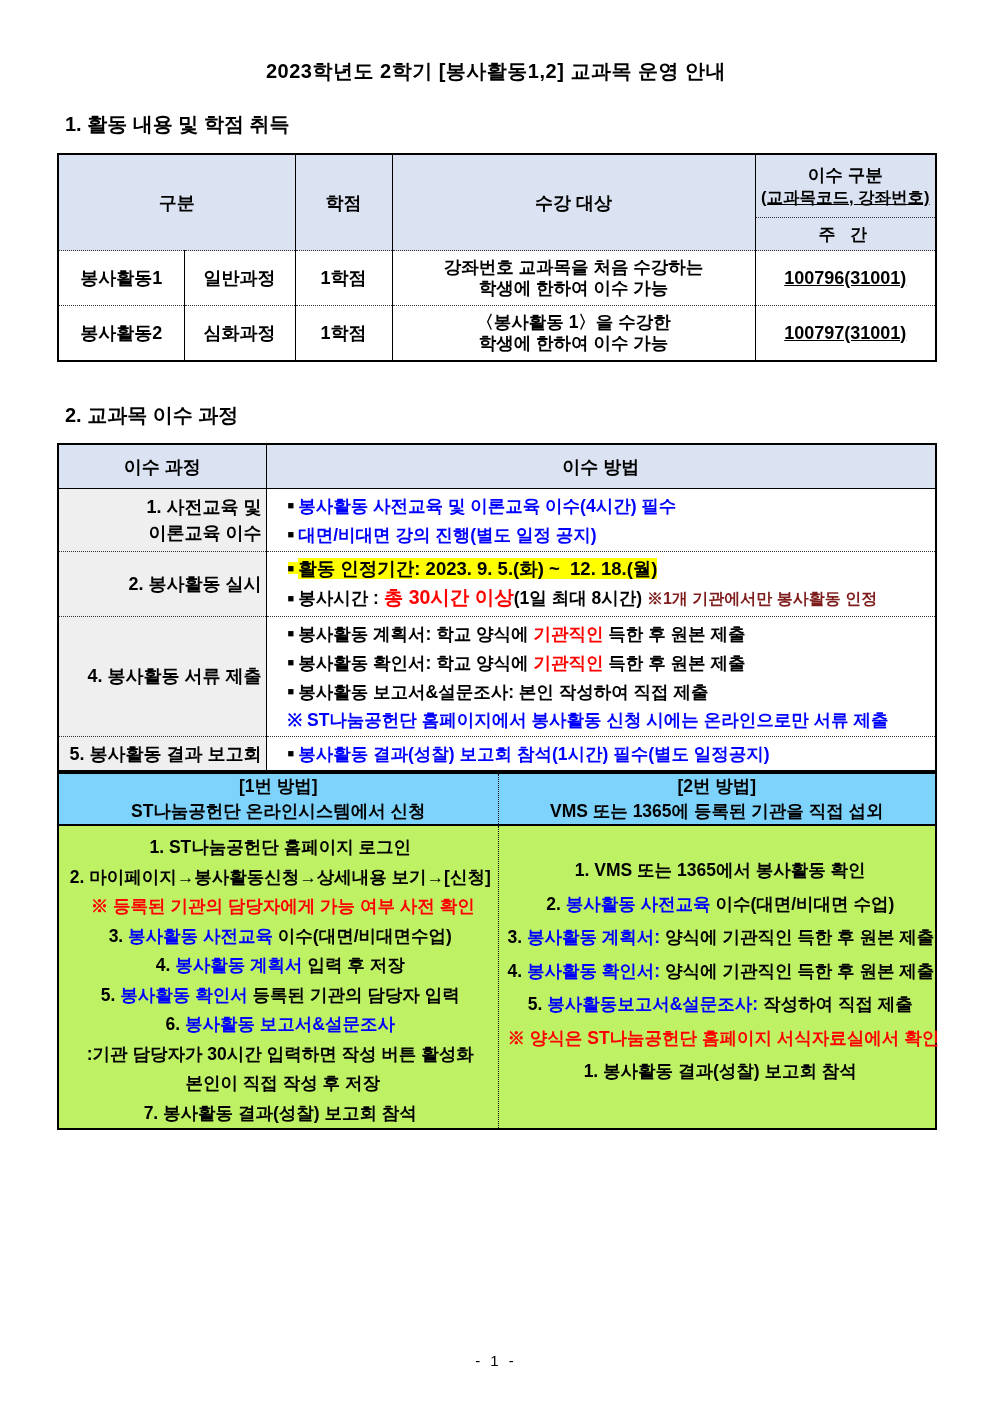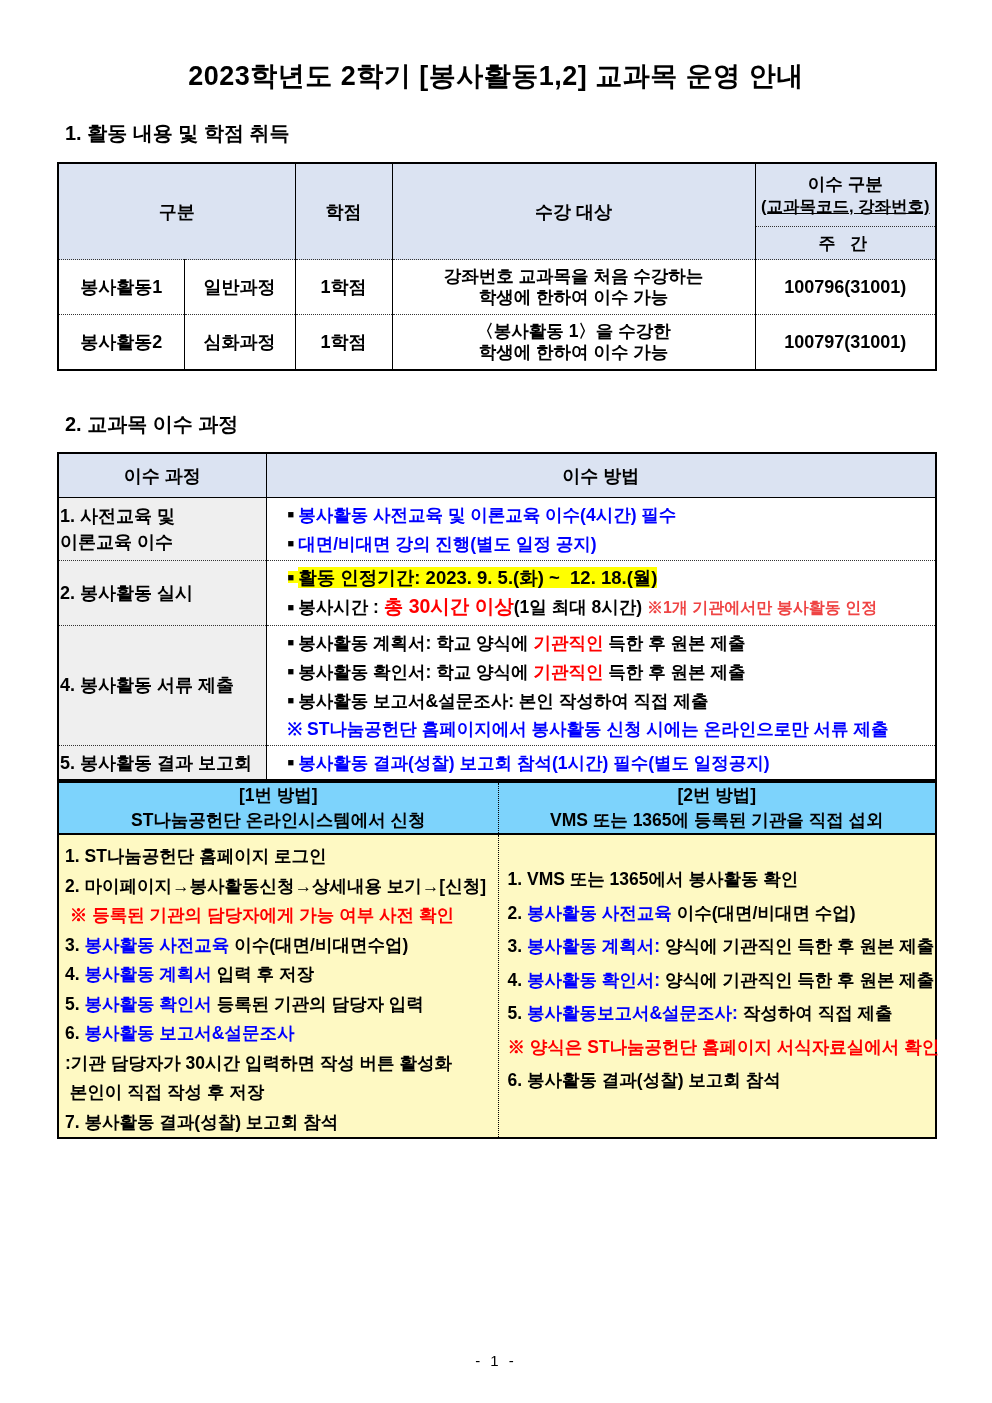--- a/index.html
+++ b/index.html
@@ -3,65 +3,65 @@
 <meta charset="utf-8">
 <style>
   html,body { margin:0; padding:0; background:#ffffff; }
   .page {
     width: 992px; height: 1403px; position: relative; background: #ffffff;
     font-family: "Liberation Sans", sans-serif; font-weight: 700; color: #000;
     overflow: hidden;
   }
   .content { padding: 0 57px; }
 
-  .doc-title { padding-top: 58px; text-align: center; font-size: 27px; letter-spacing: 0.5px; }
+  .doc-title { padding-top: 58px; text-align: center; font-size: 20px; letter-spacing: 0.5px; }
 
   .sec-heading { font-size: 20px; margin-left: 8px; }
   .sec-heading.h1 { margin-top: 26px; margin-bottom: 15px; }
   .sec-heading.h2 { margin-top: 40px; margin-bottom: 14px; }
   .sec-heading.h3 { margin-top: 42px; margin-bottom: 14px; }
 
   table { border-collapse: collapse; table-layout: fixed; width: 878px; }
   table { border: 2.5px solid #000; }
   th, td { border-left: 1.5px solid #000; border-top: 1px dotted #333; padding: 4px; }
 
   
   .t1 th, .t1 td { text-align: center; vertical-align: middle; font-size: 18px; }
   .t1 thead th { background: #dbe3f2; }
   .t1 .th-main { height: 54px; }
   .t1 .th-sub  { height: 24px; letter-spacing: 5px; font-size: 17px; }
   .t1 .isu-l1 { font-size: 17.5px; }
   .t1 .isu-l2 { font-size: 16.5px; text-decoration: underline; }
   .t1 tbody td { height: 46px; background: #fff; }
   .t1 .target { font-size: 17.5px; line-height: 21px; }
-  .t1 .code { font-size: 18px; }
+  .t1 .code { font-size: 18px; text-decoration: underline; }
 
   
   .t2 thead th { background: #dbe3f2; height: 35px; text-align: center; font-size: 18px;
                  border-bottom: 1.8px solid #000; }
   .t2 tbody td { vertical-align: middle; }
-  .t2 .proc-cell { background: #efefef; text-align: left; padding: 3px 4px 3px 1px;
+  .t2 .proc-cell { background: #efefef; text-align: right; padding: 3px 4px 3px 1px;
                    font-size: 18px; white-space: pre-line; line-height: 26px; }
   .t2 .method-cell { background: #fff; text-align: left; padding: 2px 4px 2px 21px; }
   .t2 .line { font-size: 17.5px; line-height: 28.5px; white-space: pre-wrap; }
 
   
   .t3 th { background: #7dd3fc; border-bottom: 2px solid #000; padding: 0 2px; }
   .t3 th + th, .t3 td + td { border-left: 1.5px dotted #000; }
   .t3 .hdr-line { text-align: center; font-size: 17.5px; line-height: 25px; }
-  .t3 tbody td { vertical-align: top; background: #fef9c3; }
+  .t3 tbody td { vertical-align: top; background: #bef264; text-align: center; }
   .t3 .apply-left  { padding: 7px 2px 0 6px; }
   .t3 .apply-right { padding: 28px 2px 0 9px; }
   .t3 .apply-left  .line { font-size: 17.5px; line-height: 29.5px; white-space: pre; }
   .t3 .apply-right .line { font-size: 17.5px; line-height: 33.5px; white-space: pre; }
 
   
   .seg-black { color: #000; }
   .seg-blue { color: #0000ff; }
-  .seg-bluesmall { color: #ef4444; font-size: 16px; }
+  .seg-bluesmall { color: #7f1d1d; font-size: 16px; }
   .seg-red { color: #ff0000; }
   .seg-redbold { color: #ff0000; font-size: 19.5px; }
   .seg-bullet { font-size: 11px; vertical-align: 2.5px; padding-right: 4px; }
   .seg-bullet-hl { font-size: 11px; vertical-align: 2.5px; padding-right: 4px; background: #ffff00; }
   .seg-highlight { background: #ffff00; font-size: 18.5px; }
 
   .page-footer { position: absolute; top: 1352px; left: 0; width: 100%;
                  text-align: center; font-weight: 400; font-size: 15px; letter-spacing: 3px; }
 </style>
 </head>
@@ -199,21 +199,21 @@
             <div class="line"><span class="seg-black"> 본인이 직접 작성 후 저장</span></div>
             <div class="line"><span class="seg-black">7. 봉사활동 결과(성찰) 보고회 참석</span></div>
           </td>
           <td class="apply-right">
             <div class="line"><span class="seg-black">1. VMS 또는 1365에서 봉사활동 확인</span></div>
             <div class="line"><span class="seg-black">2. </span><span class="seg-blue">봉사활동 사전교육</span><span class="seg-black"> 이수(대면/비대면 수업)</span></div>
             <div class="line"><span class="seg-black">3. </span><span class="seg-blue">봉사활동 계획서:</span><span class="seg-black"> 양식에 기관직인 득한 후 원본 제출</span></div>
             <div class="line"><span class="seg-black">4. </span><span class="seg-blue">봉사활동 확인서:</span><span class="seg-black"> 양식에 기관직인 득한 후 원본 제출</span></div>
             <div class="line"><span class="seg-black">5. </span><span class="seg-blue">봉사활동보고서&amp;설문조사:</span><span class="seg-black"> 작성하여 직접 제출</span></div>
             <div class="line"><span class="seg-red">※ 양식은 ST나눔공헌단 홈페이지 서식자료실에서 확인</span></div>
-            <div class="line"><span class="seg-black">6. 봉사활동 결과(성찰) 보고회 참석</span></div>
+            <div class="line"><span class="seg-black">1. 봉사활동 결과(성찰) 보고회 참석</span></div>
           </td>
         </tr>
       </tbody>
     </table>
 
   </div>
 
   <div class="page-footer">- 1 -</div>
 </div>
 

